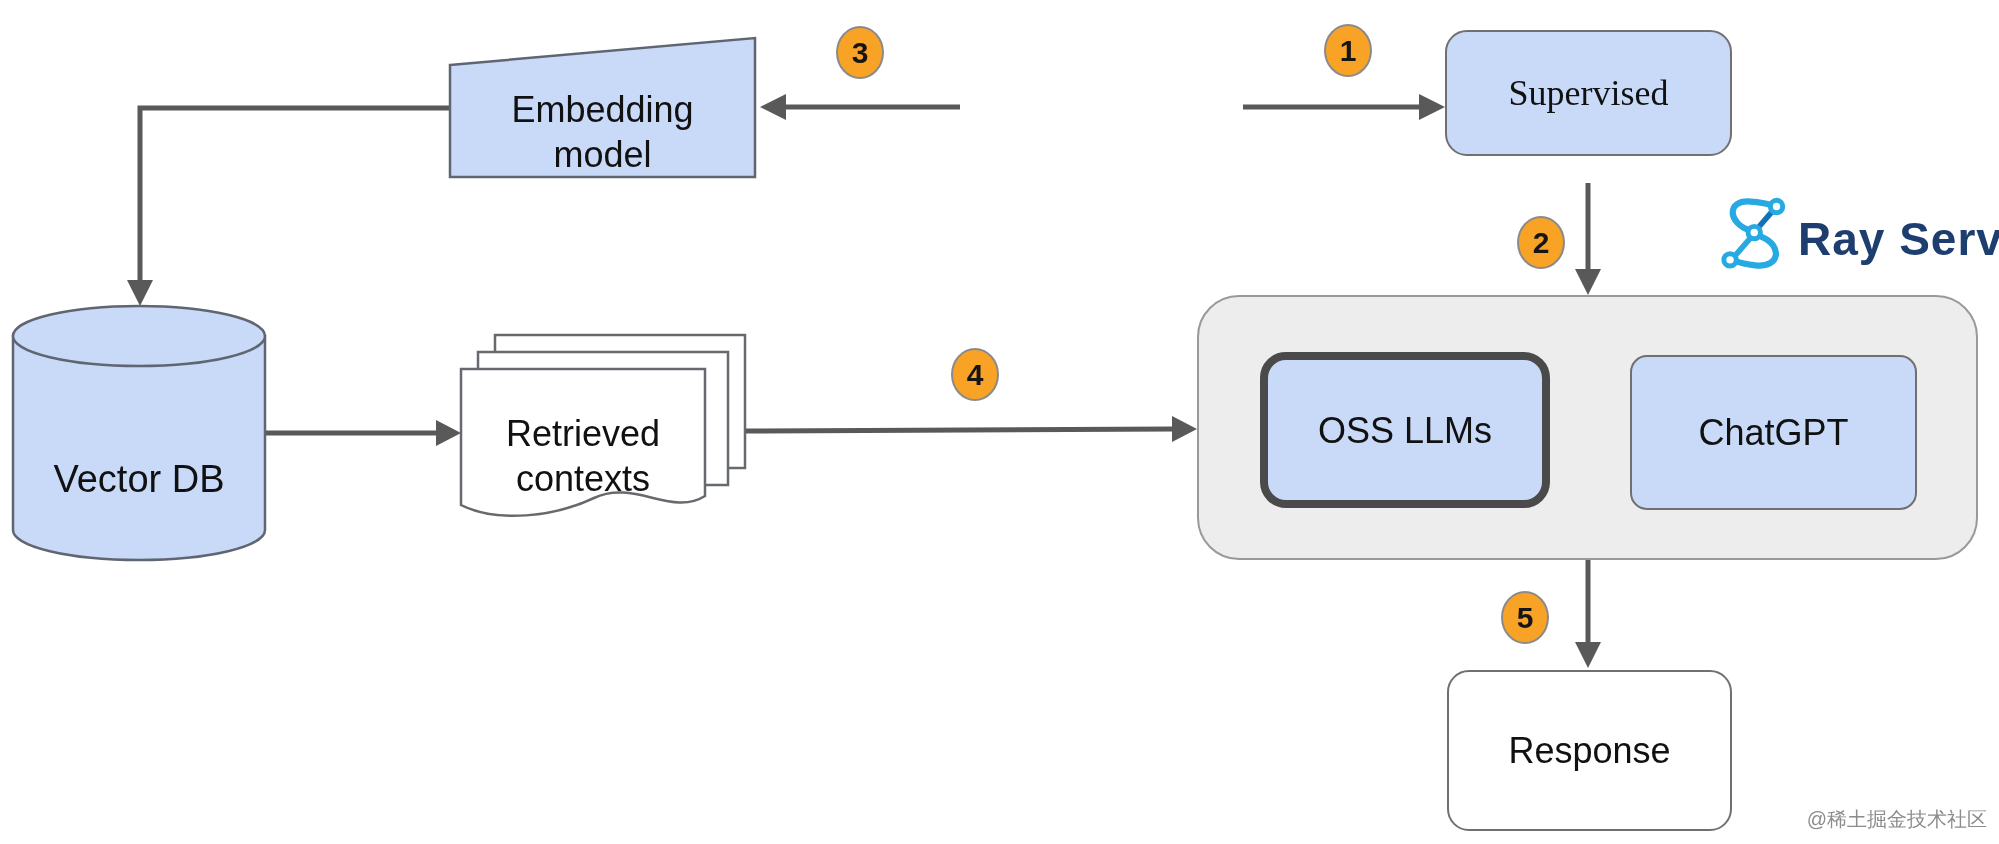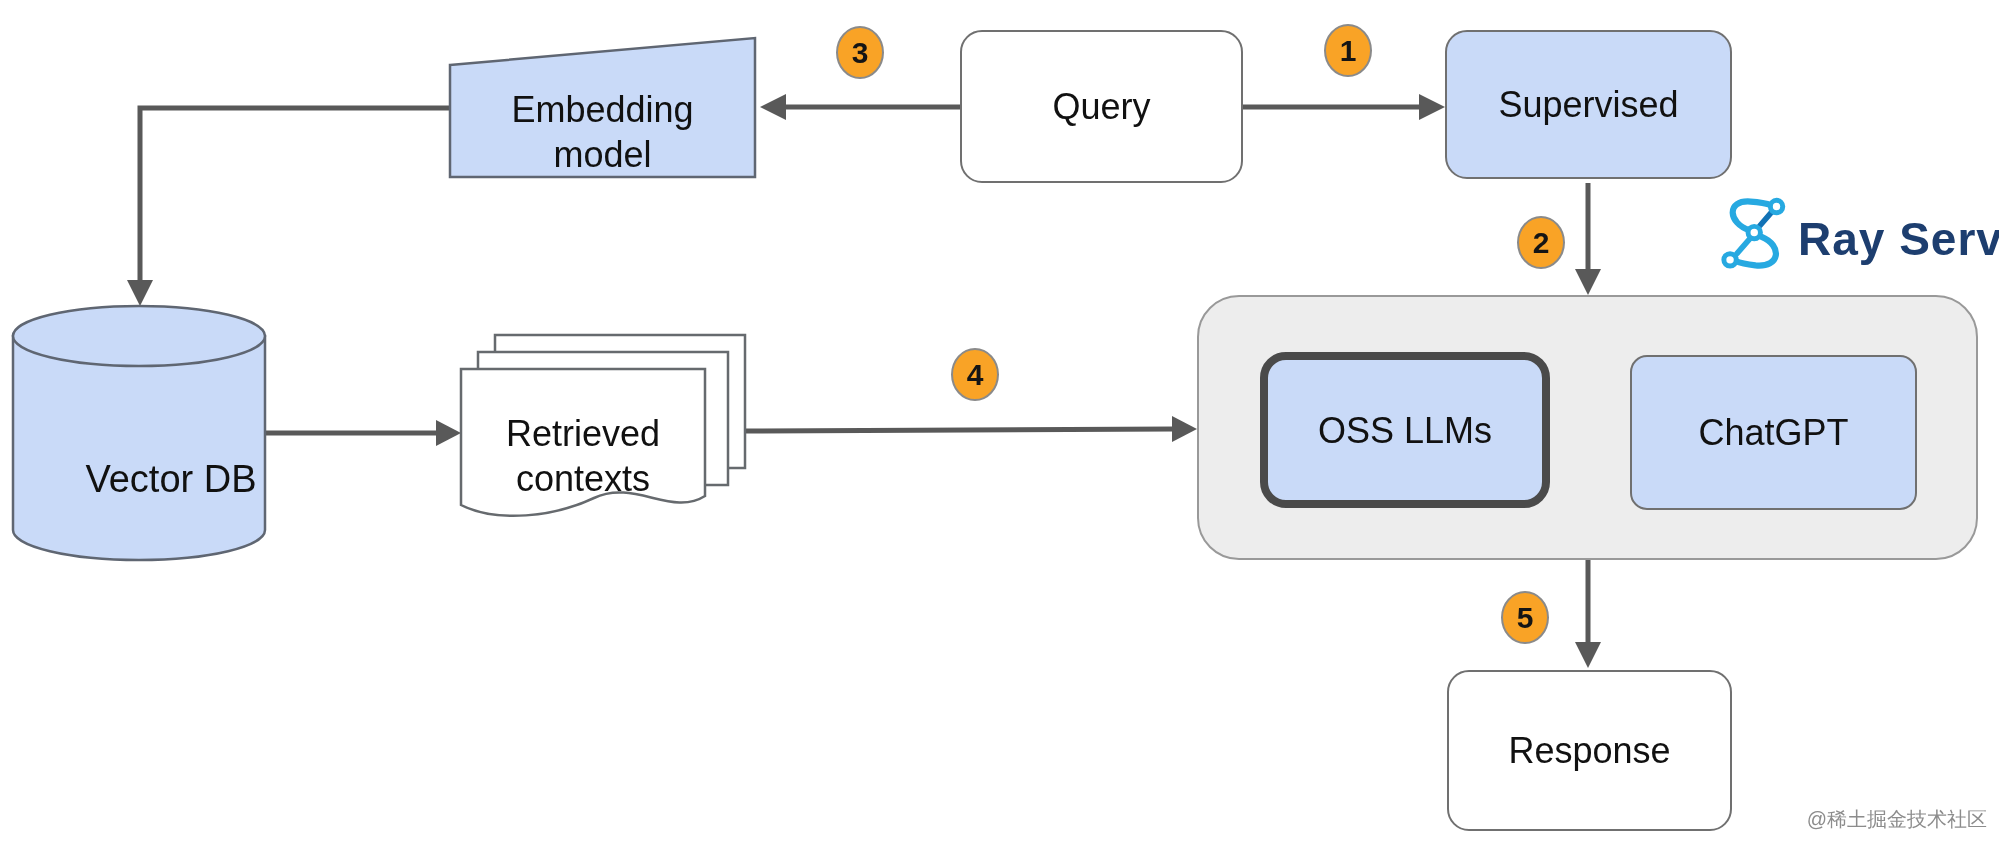--- a/index.html
+++ b/index.html
@@ -109,32 +109,29 @@
       <circle class="logo-node" cx="52" cy="59" r="10"></circle>
       <circle class="logo-node" cx="13" cy="103" r="10"></circle>
     </g>
   </svg>
 
   <div class="shape-label" style="left:450px;top:52px;width:305px;height:125px;">
     <span>Embedding</span>
     <span>model</span>
   </div>
 
-  <div class="shape-label" style="left:13px;top:402px;width:252px;height:100px;font-size:38px;padding-left:32px;">Vector DB</div>
+  <div class="shape-label" style="left:13px;top:402px;width:252px;height:100px;font-size:38px;">Vector DB</div>
 
   <div class="shape-label" style="left:461px;top:369px;width:244px;height:132px;">
     <span>Retrieved</span>
     <span>contexts</span>
   </div>
 
-  <div class="box" style="left:960px;top:30px;width:283px;height:153px;">
-    <span>Query</span>
-  </div>
 
-  <div class="box blue" style="left:1445px;top:30px;width:287px;height:149px;">
+  <div class="box blue" style="left:1445px;top:30px;width:287px;height:126px;font-family:Liberation Serif, serif;">
     <span>
       <span style="display:block">Supervised</span>
     </span>
   </div>
 
   <div class="container-box" style="left:1197px;top:295px;width:781px;height:265px;"></div>
 
   <div class="box blue inner oss" style="left:1260px;top:352px;width:290px;height:156px;">
     <span>OSS LLMs</span>
   </div>

